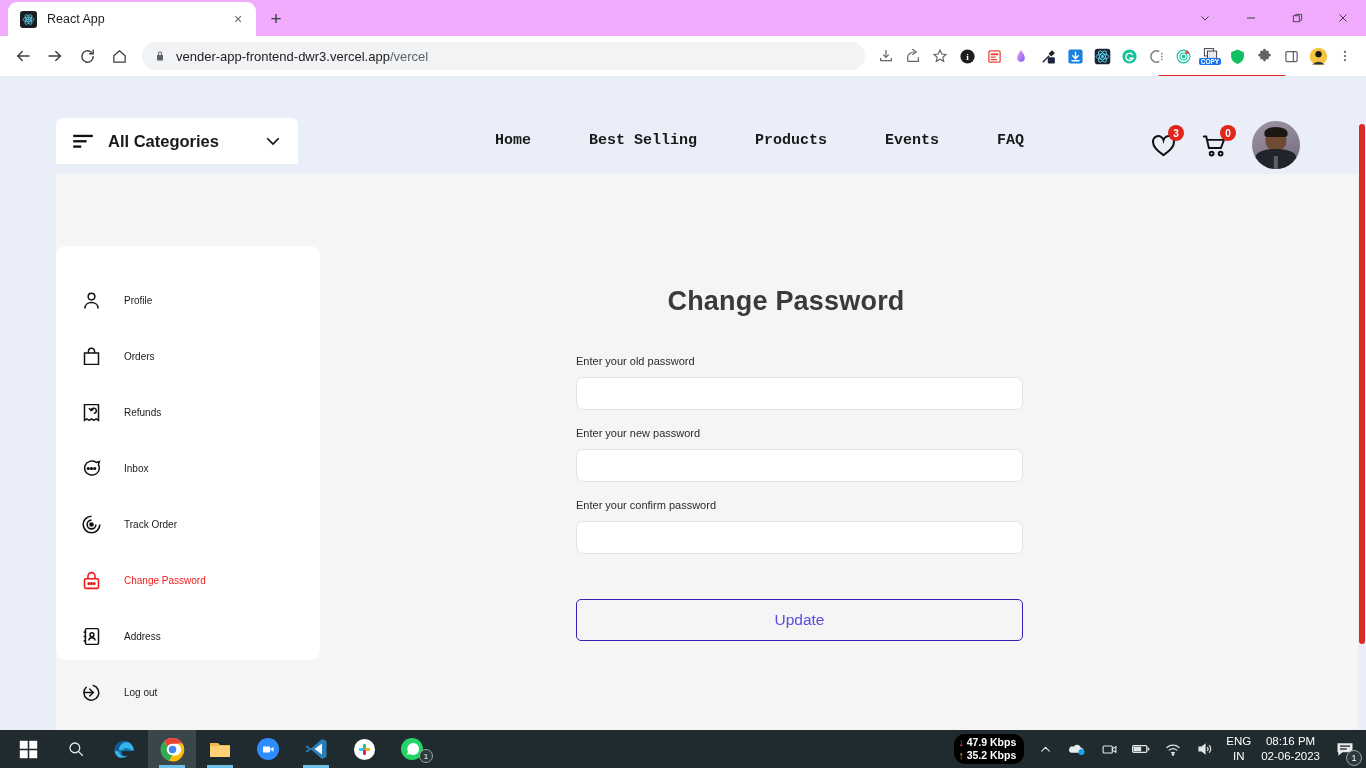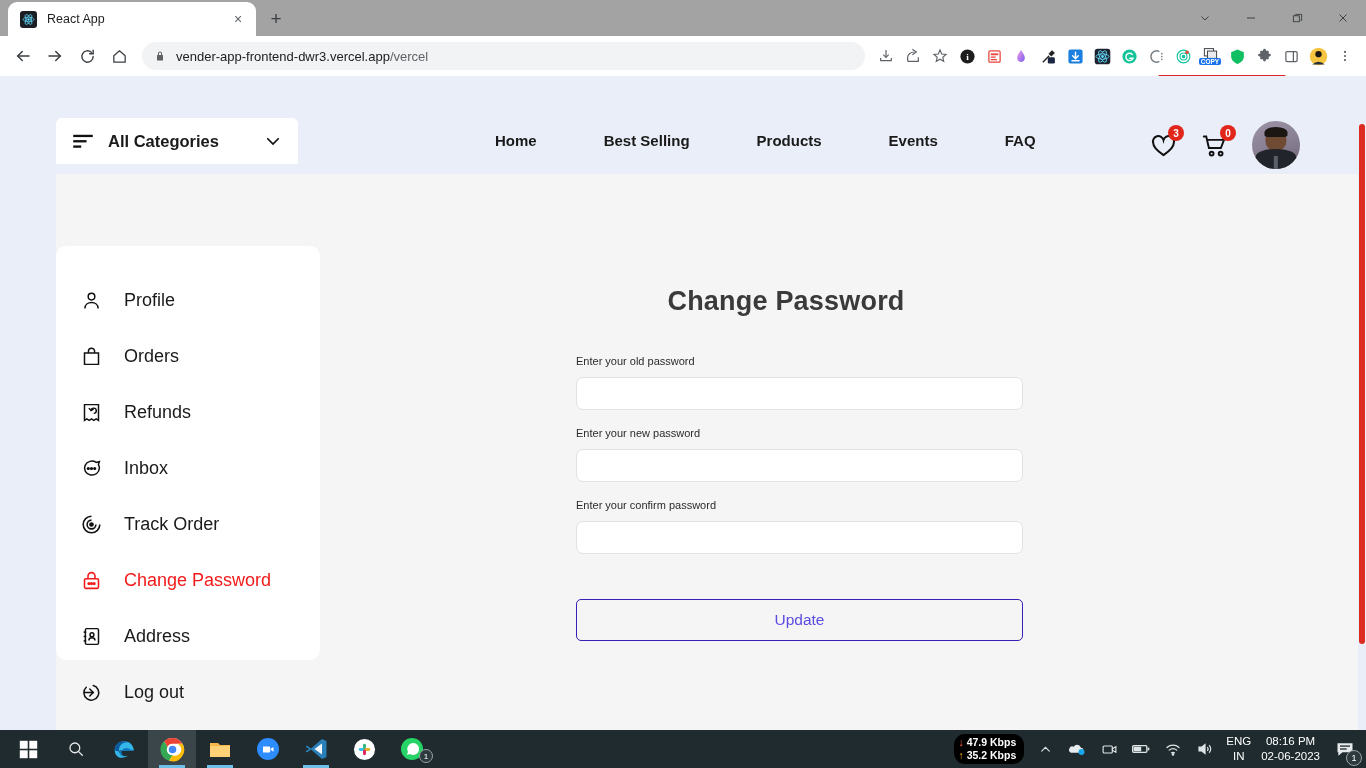--- a/index.html
+++ b/index.html
@@ -4,21 +4,21 @@
 <style>
   * { box-sizing: border-box; margin: 0; padding: 0; }
   html, body {
     width: 1366px; height: 768px;
     font-family: "Liberation Sans", sans-serif;
     overflow: hidden;
     background: #d9dee3;
   }
 
   
-  .browser { width: 1366px; height: 730px; background: #a3a3a3; position: relative; }
+  .browser { width: 1366px; height: 730px; background: #f0abfc; position: relative; }
 
   .tabstrip { height: 36px; display: flex; align-items: flex-end; padding-left: 8px; position: relative; }
   .tab {
     width: 248px; height: 34px; background: #fff; border-radius: 9px 9px 0 0;
     display: flex; align-items: center; padding: 0 8px 0 12px; gap: 10px; position: relative;
   }
   .tab-favicon { width: 17px; height: 17px; background: #1b1f23; border-radius: 3px;
     display: flex; align-items: center; justify-content: center; flex: none; }
   .tab-title { font-size: 12.5px; color: #1f1f1f; flex: 1; white-space: nowrap;
     overflow: hidden; text-overflow: ellipsis; }
@@ -52,21 +52,21 @@
     background: #dd2b21; border-radius: 3px; }
 
   .site-header { height: 66px; display: flex; align-items: center; position: relative; }
   .cat-btn {
     position: absolute; left: 56px; top: 42px; width: 242px; height: 46px;
     background: #fff; border-radius: 6px 6px 0 0; display: flex; align-items: center;
     padding: 0 16px; gap: 14px;
   }
   .cat-label { font-size: 16.5px; font-weight: bold; color: #1a1a1a; flex: 1; }
 
-  .nav { position: absolute; left: 470px; top: 56px; display: flex; gap: 17px; align-items: center; }
+  .nav { position: absolute; left: 470px; top: 56px; display: flex; gap: 8px; align-items: center; font-family: Liberation Mono, monospace; }
   .nav a { font-size: 15px; font-weight: bold; color: #1a1a1a; text-decoration: none;
     padding: 0 25px; white-space: nowrap; }
 
   .header-right { position: absolute; right: 66px; top: 45px; display: flex; align-items: center; gap: 22px; }
   .icon-wrap { position: relative; width: 30px; height: 30px; display: flex; align-items: center; justify-content: center; }
   .badge { position: absolute; top: -5px; right: -6px; background: #e1271b; color: #fff;
     font-size: 10px; font-weight: bold; width: 16px; height: 16px; border-radius: 50%;
     display: flex; align-items: center; justify-content: center; }
   .avatar { width: 48px; height: 48px; border-radius: 50%; overflow: hidden; flex: none;
     background: linear-gradient(160deg,#9d93a8 0%,#8b8295 45%,#6d6576 100%); position: relative; }
@@ -80,21 +80,21 @@
     width: 9%; height: 28%; background: #5b6068; }
 
   .content-area { position: absolute; left: 56px; top: 98px; right: 8px; bottom: 0;
     background: #f5f5f5; }
 
   .sidebar {
     position: absolute; left: 0px; top: 72px; width: 264px; height: 414px;
     background: #fff; border-radius: 10px; padding: 26px 0 22px 0;
   }
   .side-item { display: flex; align-items: center; gap: 22px; height: 56px; padding-left: 24px; cursor: pointer; }
-  .side-label { font-size: 18px; color: #1a1a1a; }
+  .side-label { font-size: 10px; color: #1a1a1a; }
   .side-item.active .side-label { color: #f21b1b; }
   .side-icon { width: 22px; height: 22px; display: flex; align-items: center; justify-content: center; flex: none; color: #111; }
   .side-item.active .side-icon { color: #f21b1b; }
 
   .main-panel { position: absolute; left: 420px; top: 0; width: 620px; }
   .panel-title { text-align: center; font-size: 27px; font-weight: bold; color: #3a3a3a;
     margin-top: 112px; letter-spacing: .2px; }
   .form { width: 447px; margin: 38px auto 0 100px; }
   .field-label { font-size: 11px; color: #2b2b2b; margin-bottom: 10px; }
   .field-input { width: 447px; height: 33px; background: #fff; border: 1px solid #e2e2e2;

